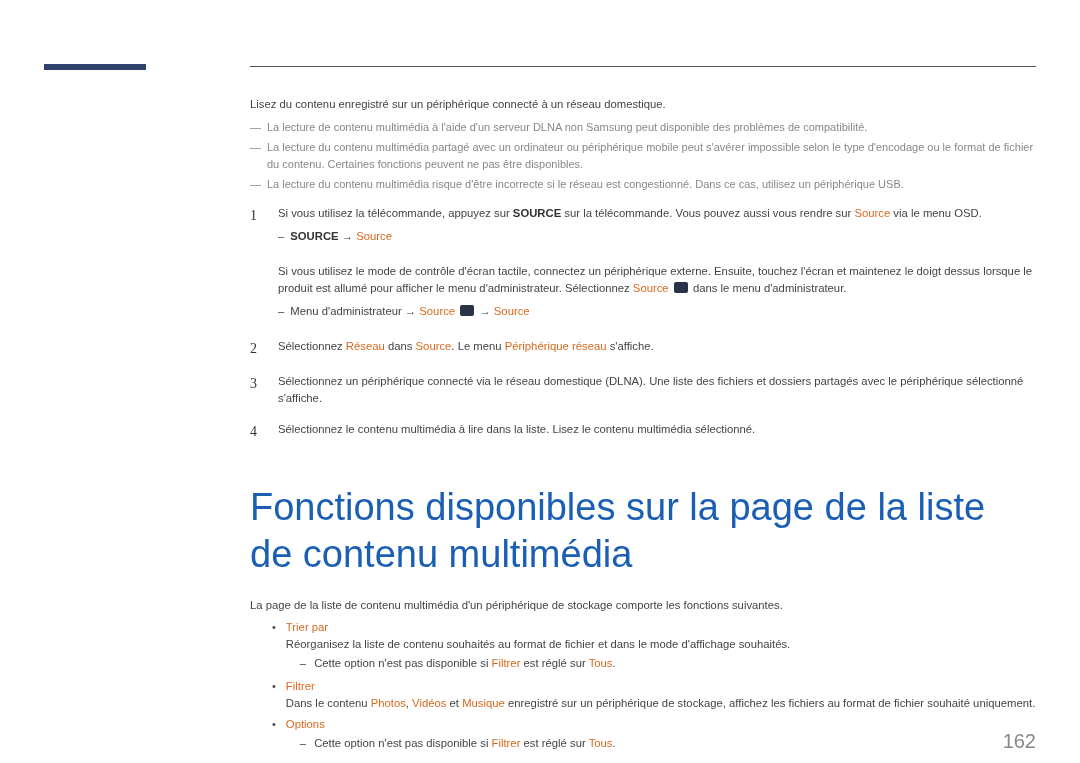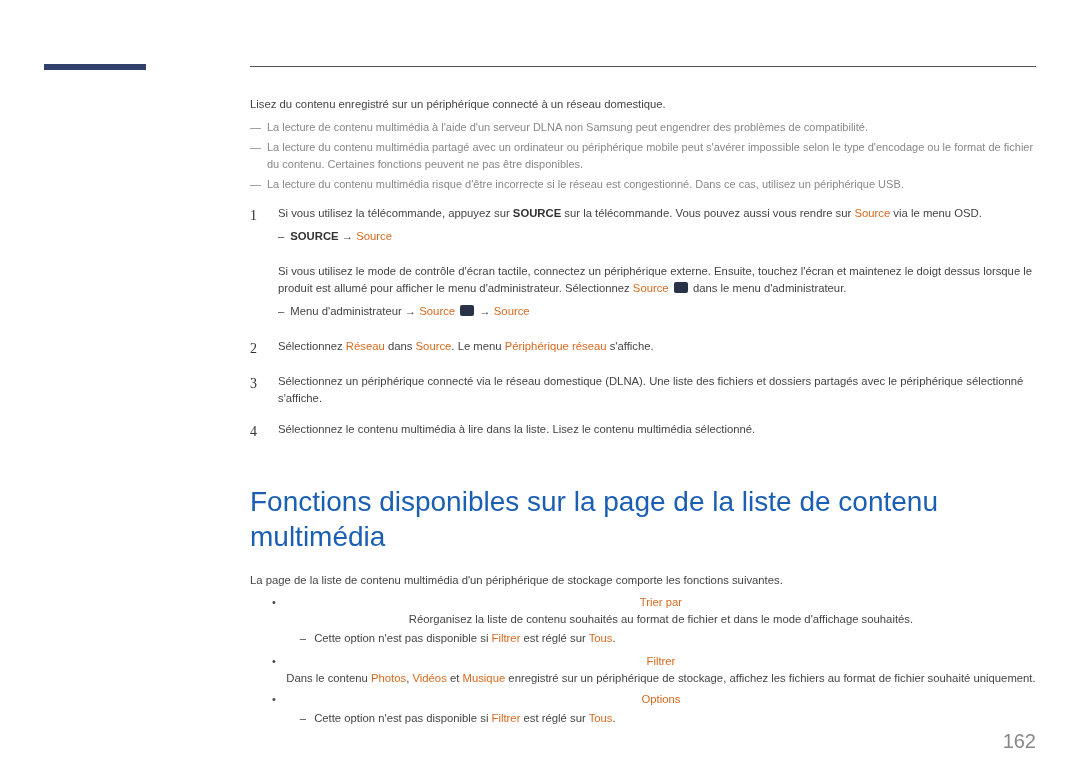--- a/index.html
+++ b/index.html
@@ -60,31 +60,31 @@
   .bold { font-weight: 700; color:#333; }
   .chip {
     display: inline-block;
     width: 14px; height: 11px;
     background: #2a3247;
     border-radius: 2px;
     vertical-align: -1px;
     margin: 0 2px;
   }
   .big-title {
-    font-size: 28px;
+    font-size: 38px;
     color: #1b5fb5;
     font-weight: 400;
     margin-top: 42px;
     margin-bottom: 18px;
     line-height:1.25;
   }
   .bulleted { margin-left: 22px; margin-top: 6px; }
   .bulitem { display: flex; gap: 10px; margin-bottom: 4px; }
   .bulitem .blt { color:#444; flex:0 0 auto; font-size:11px; line-height:1.5; }
-  .bulitem .bbody { flex:1; color:#444;text-align:center; }
+  .bulitem .bbody { flex:1; color:#444; }
   .subsub { margin-left: 14px; margin-top:2px; }
   .subsub-item { display:flex; gap:8px; margin-bottom:2px; }
   .pagenum {
     position: absolute;
     right: 44px;
     bottom: 10px;
     font-size: 20px;
     color: #888;
   }
 </style>
@@ -94,21 +94,21 @@
 <div class="top-bar"></div>
 <div class="top-rule"></div>
 
 <div class="content">
 
   <div class="para">Lisez du contenu enregistré sur un périphérique connecté à un réseau domestique.</div>
 
   <div class="dash-list">
     <div class="dash-item">
       <span class="dash">―</span>
-      <span>La lecture de contenu multimédia à l'aide d'un serveur DLNA non Samsung peut engendrer des problèmes de compatibilité.</span>
+      <span>La lecture de contenu multimédia à l'aide d'un serveur DLNA non Samsung peut disponible des problèmes de compatibilité.</span>
     </div>
     <div class="dash-item">
       <span class="dash">―</span>
       <span>La lecture du contenu multimédia partagé avec un ordinateur ou périphérique mobile peut s'avérer impossible selon le type d'encodage ou le format de fichier du contenu. Certaines fonctions peuvent ne pas être disponibles.</span>
     </div>
     <div class="dash-item">
       <span class="dash">―</span>
       <span>La lecture du contenu multimédia risque d'être incorrecte si le réseau est congestionné. Dans ce cas, utilisez un périphérique USB.</span>
     </div>
   </div>

